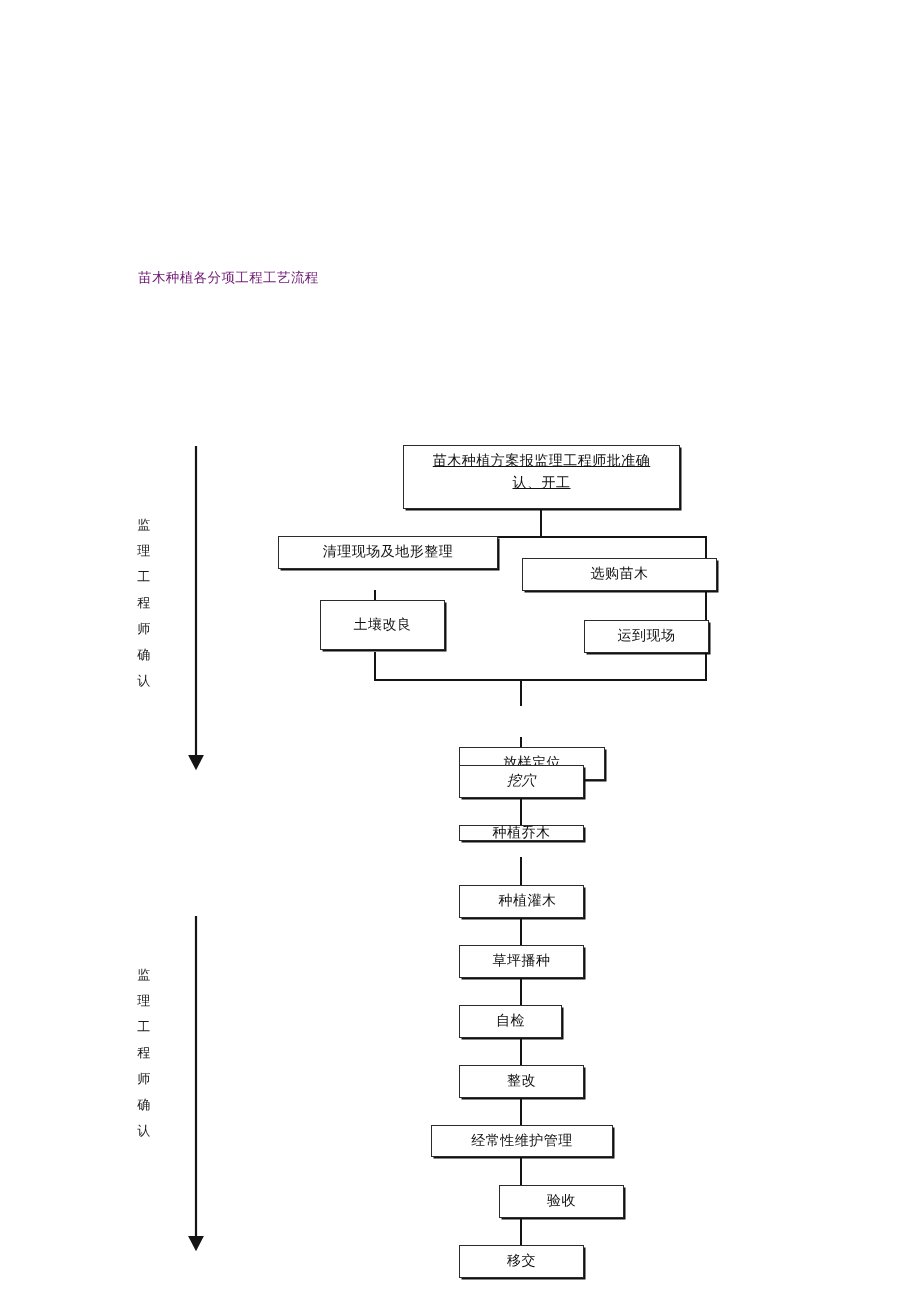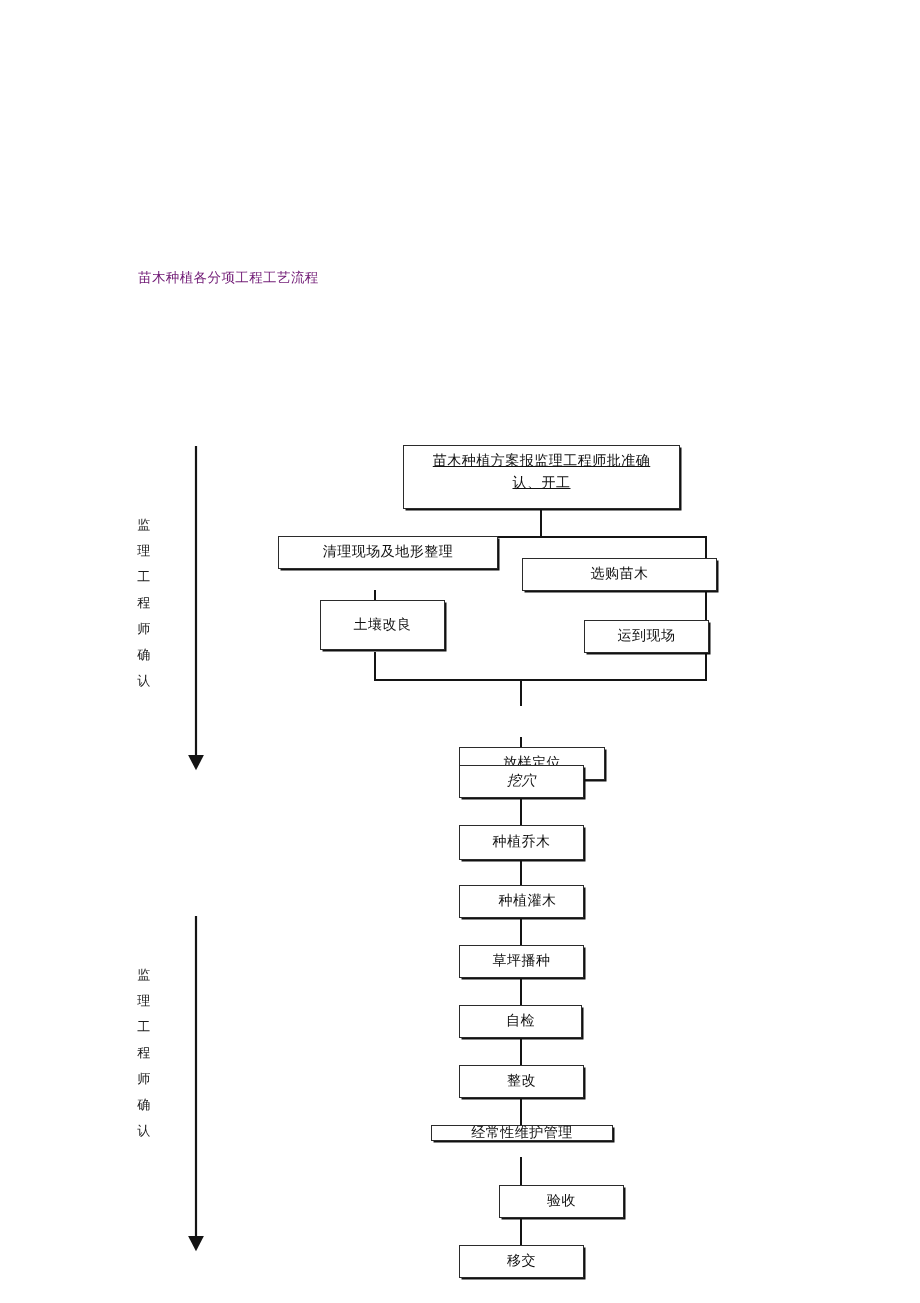--- a/index.html
+++ b/index.html
@@ -167,41 +167,41 @@
   </div>
 
   <div class="node" style="left:459px; top:705px; width:146px; height:33px;margin-top:42px;">
     <span>放样定位</span>
   </div>
 
   <div class="node" style="left:459px; top:765px; width:125px; height:33px;font-style:italic;">
     <span>挖穴</span>
   </div>
 
-  <div class="node" style="left:459px; top:825px; width:125px; height:35px;">
+  <div class="node" style="left:459px; top:825px; width:125px; height:16px;">
     <span>种植乔木</span>
   </div>
 
   <div class="node" style="left:459px; top:885px; width:125px; height:33px;padding-left:16px;">
     <span>种植灌木</span>
   </div>
 
   <div class="node" style="left:459px; top:945px; width:125px; height:33px;">
     <span>草坪播种</span>
   </div>
 
-  <div class="node" style="left:459px; top:1005px; width:123px; height:33px;">
+  <div class="node" style="left:459px; top:1005px; width:103px; height:33px;">
     <span>自检</span>
   </div>
 
   <div class="node" style="left:459px; top:1065px; width:125px; height:33px;">
     <span>整改</span>
   </div>
 
-  <div class="node" style="left:431px; top:1125px; width:182px; height:16px;">
+  <div class="node" style="left:431px; top:1125px; width:182px; height:32px;">
     <span>经常性维护管理</span>
   </div>
 
   <div class="node" style="left:459px; top:1185px; width:125px; height:33px;margin-left:40px;">
     <span>验收</span>
   </div>
 
   <div class="node" style="left:459px; top:1245px; width:125px; height:33px;">
     <span>移交</span>
   </div>

